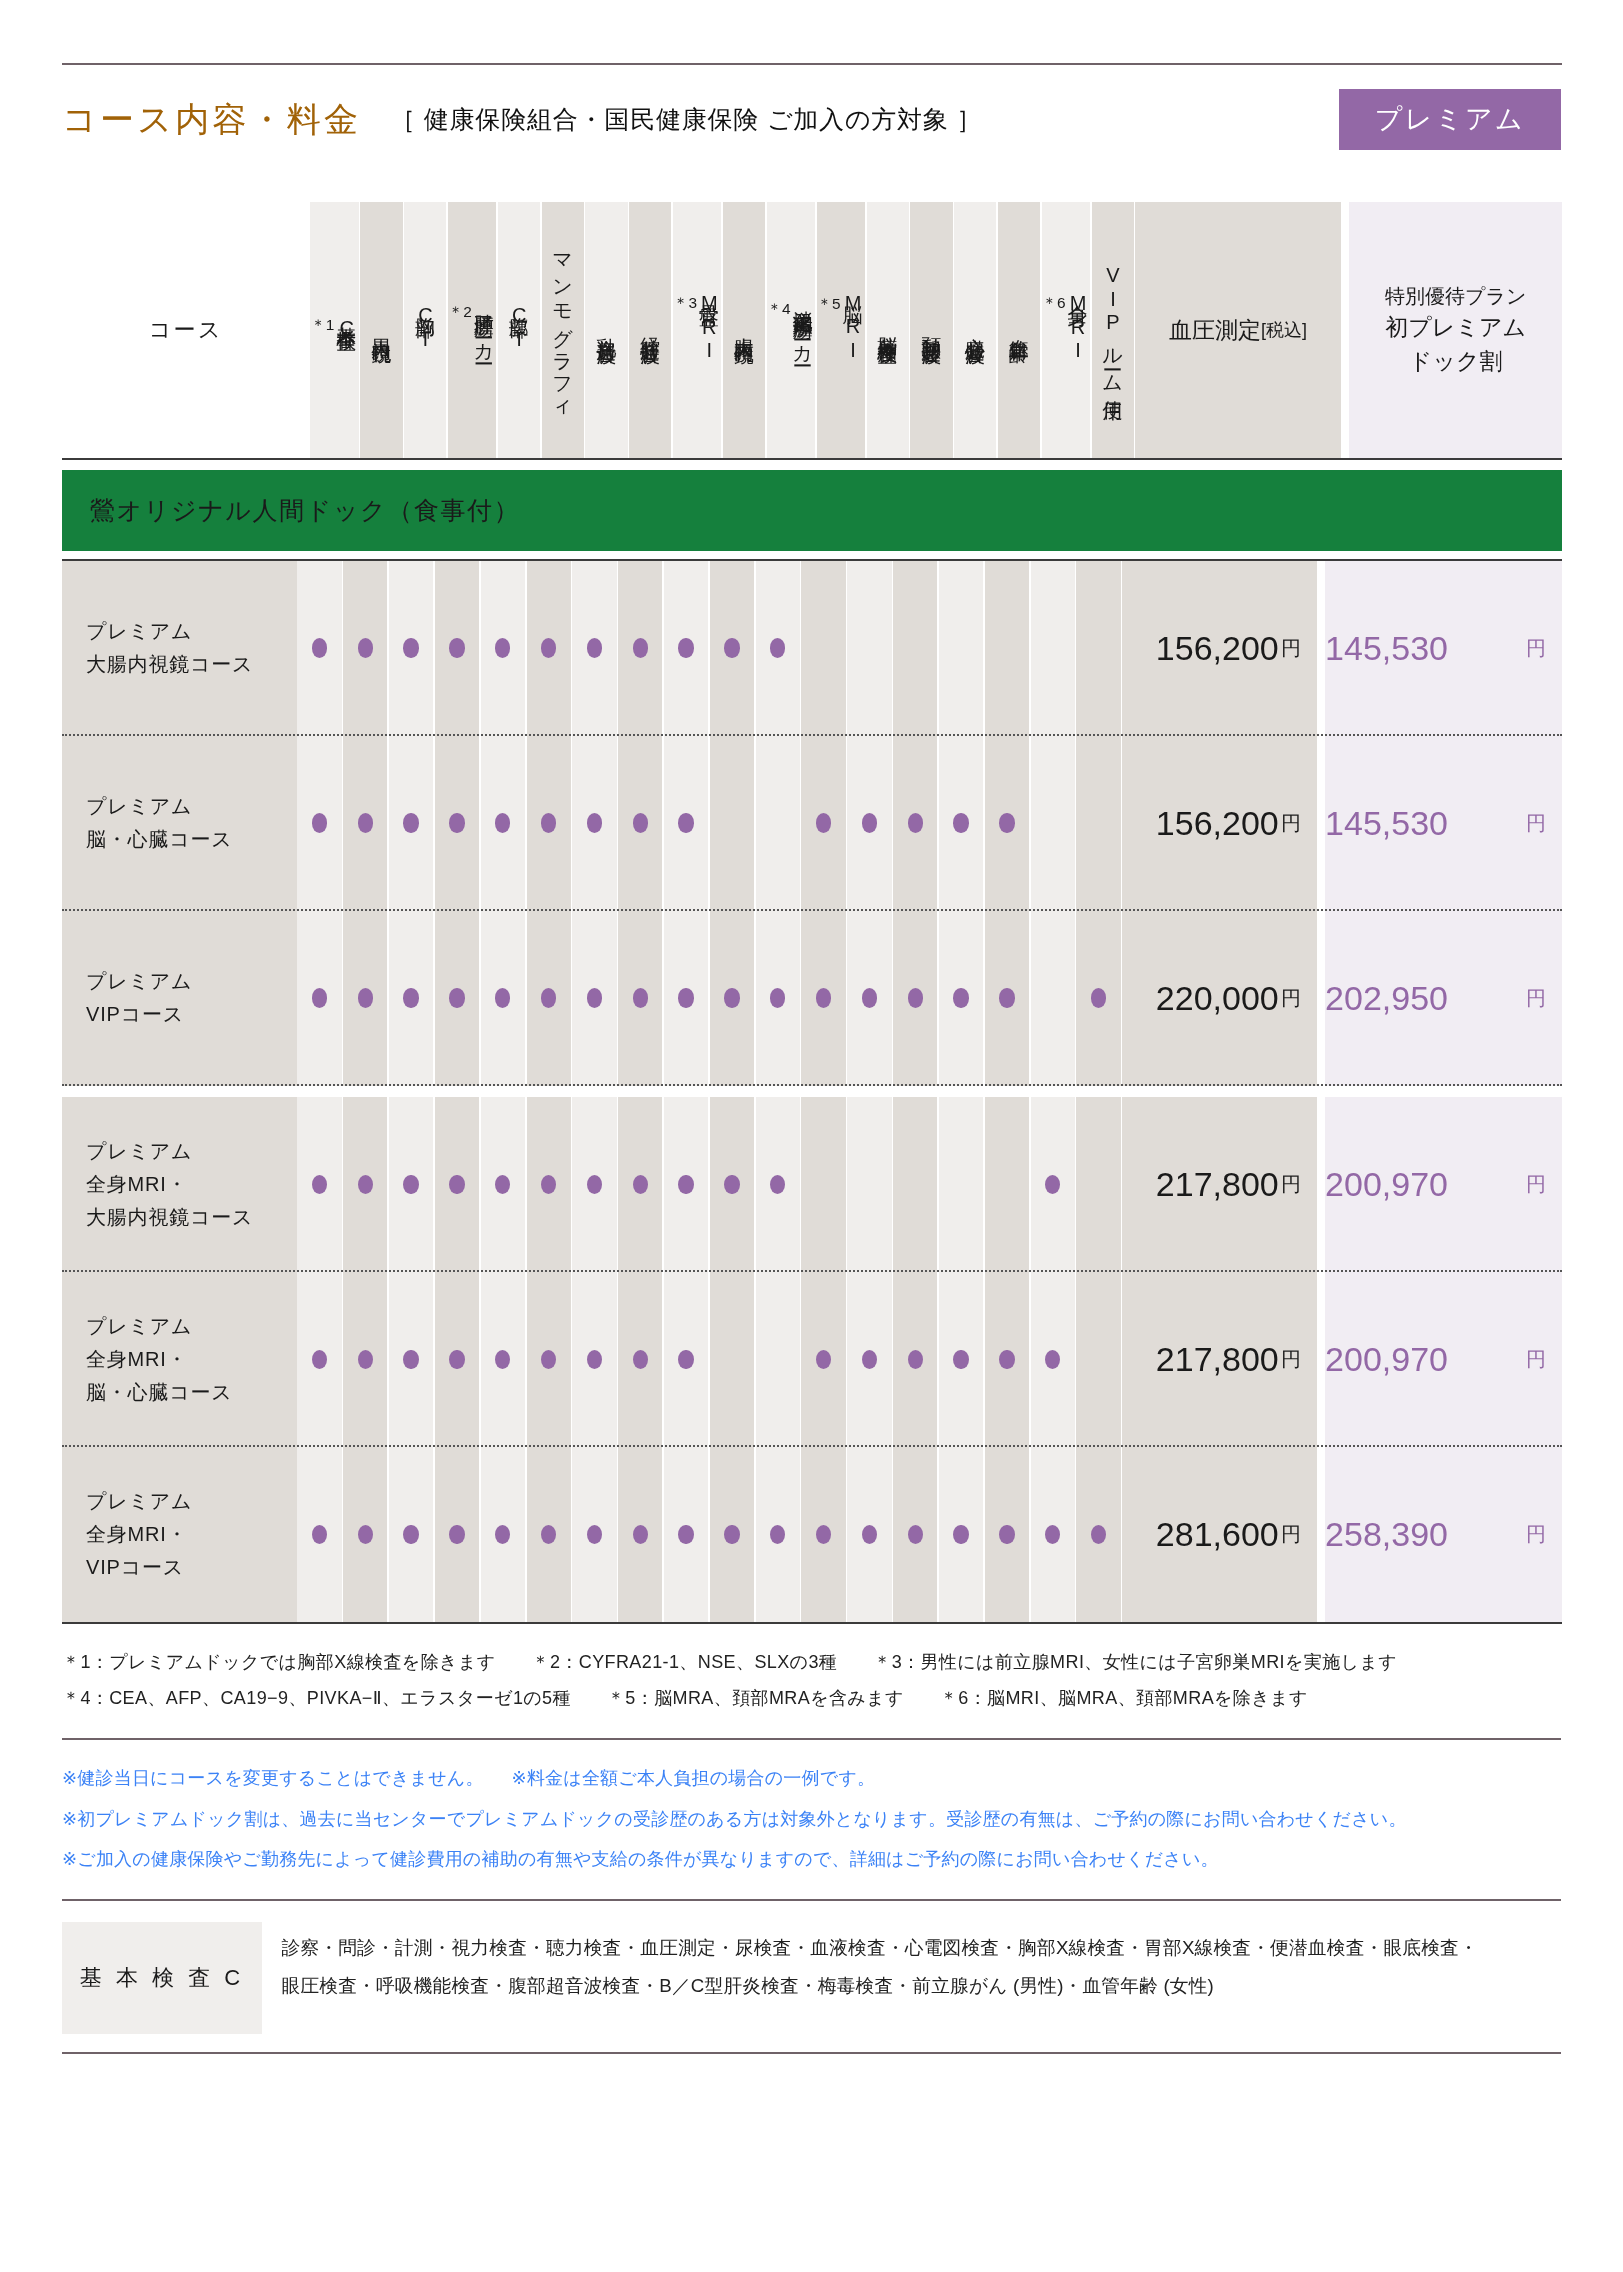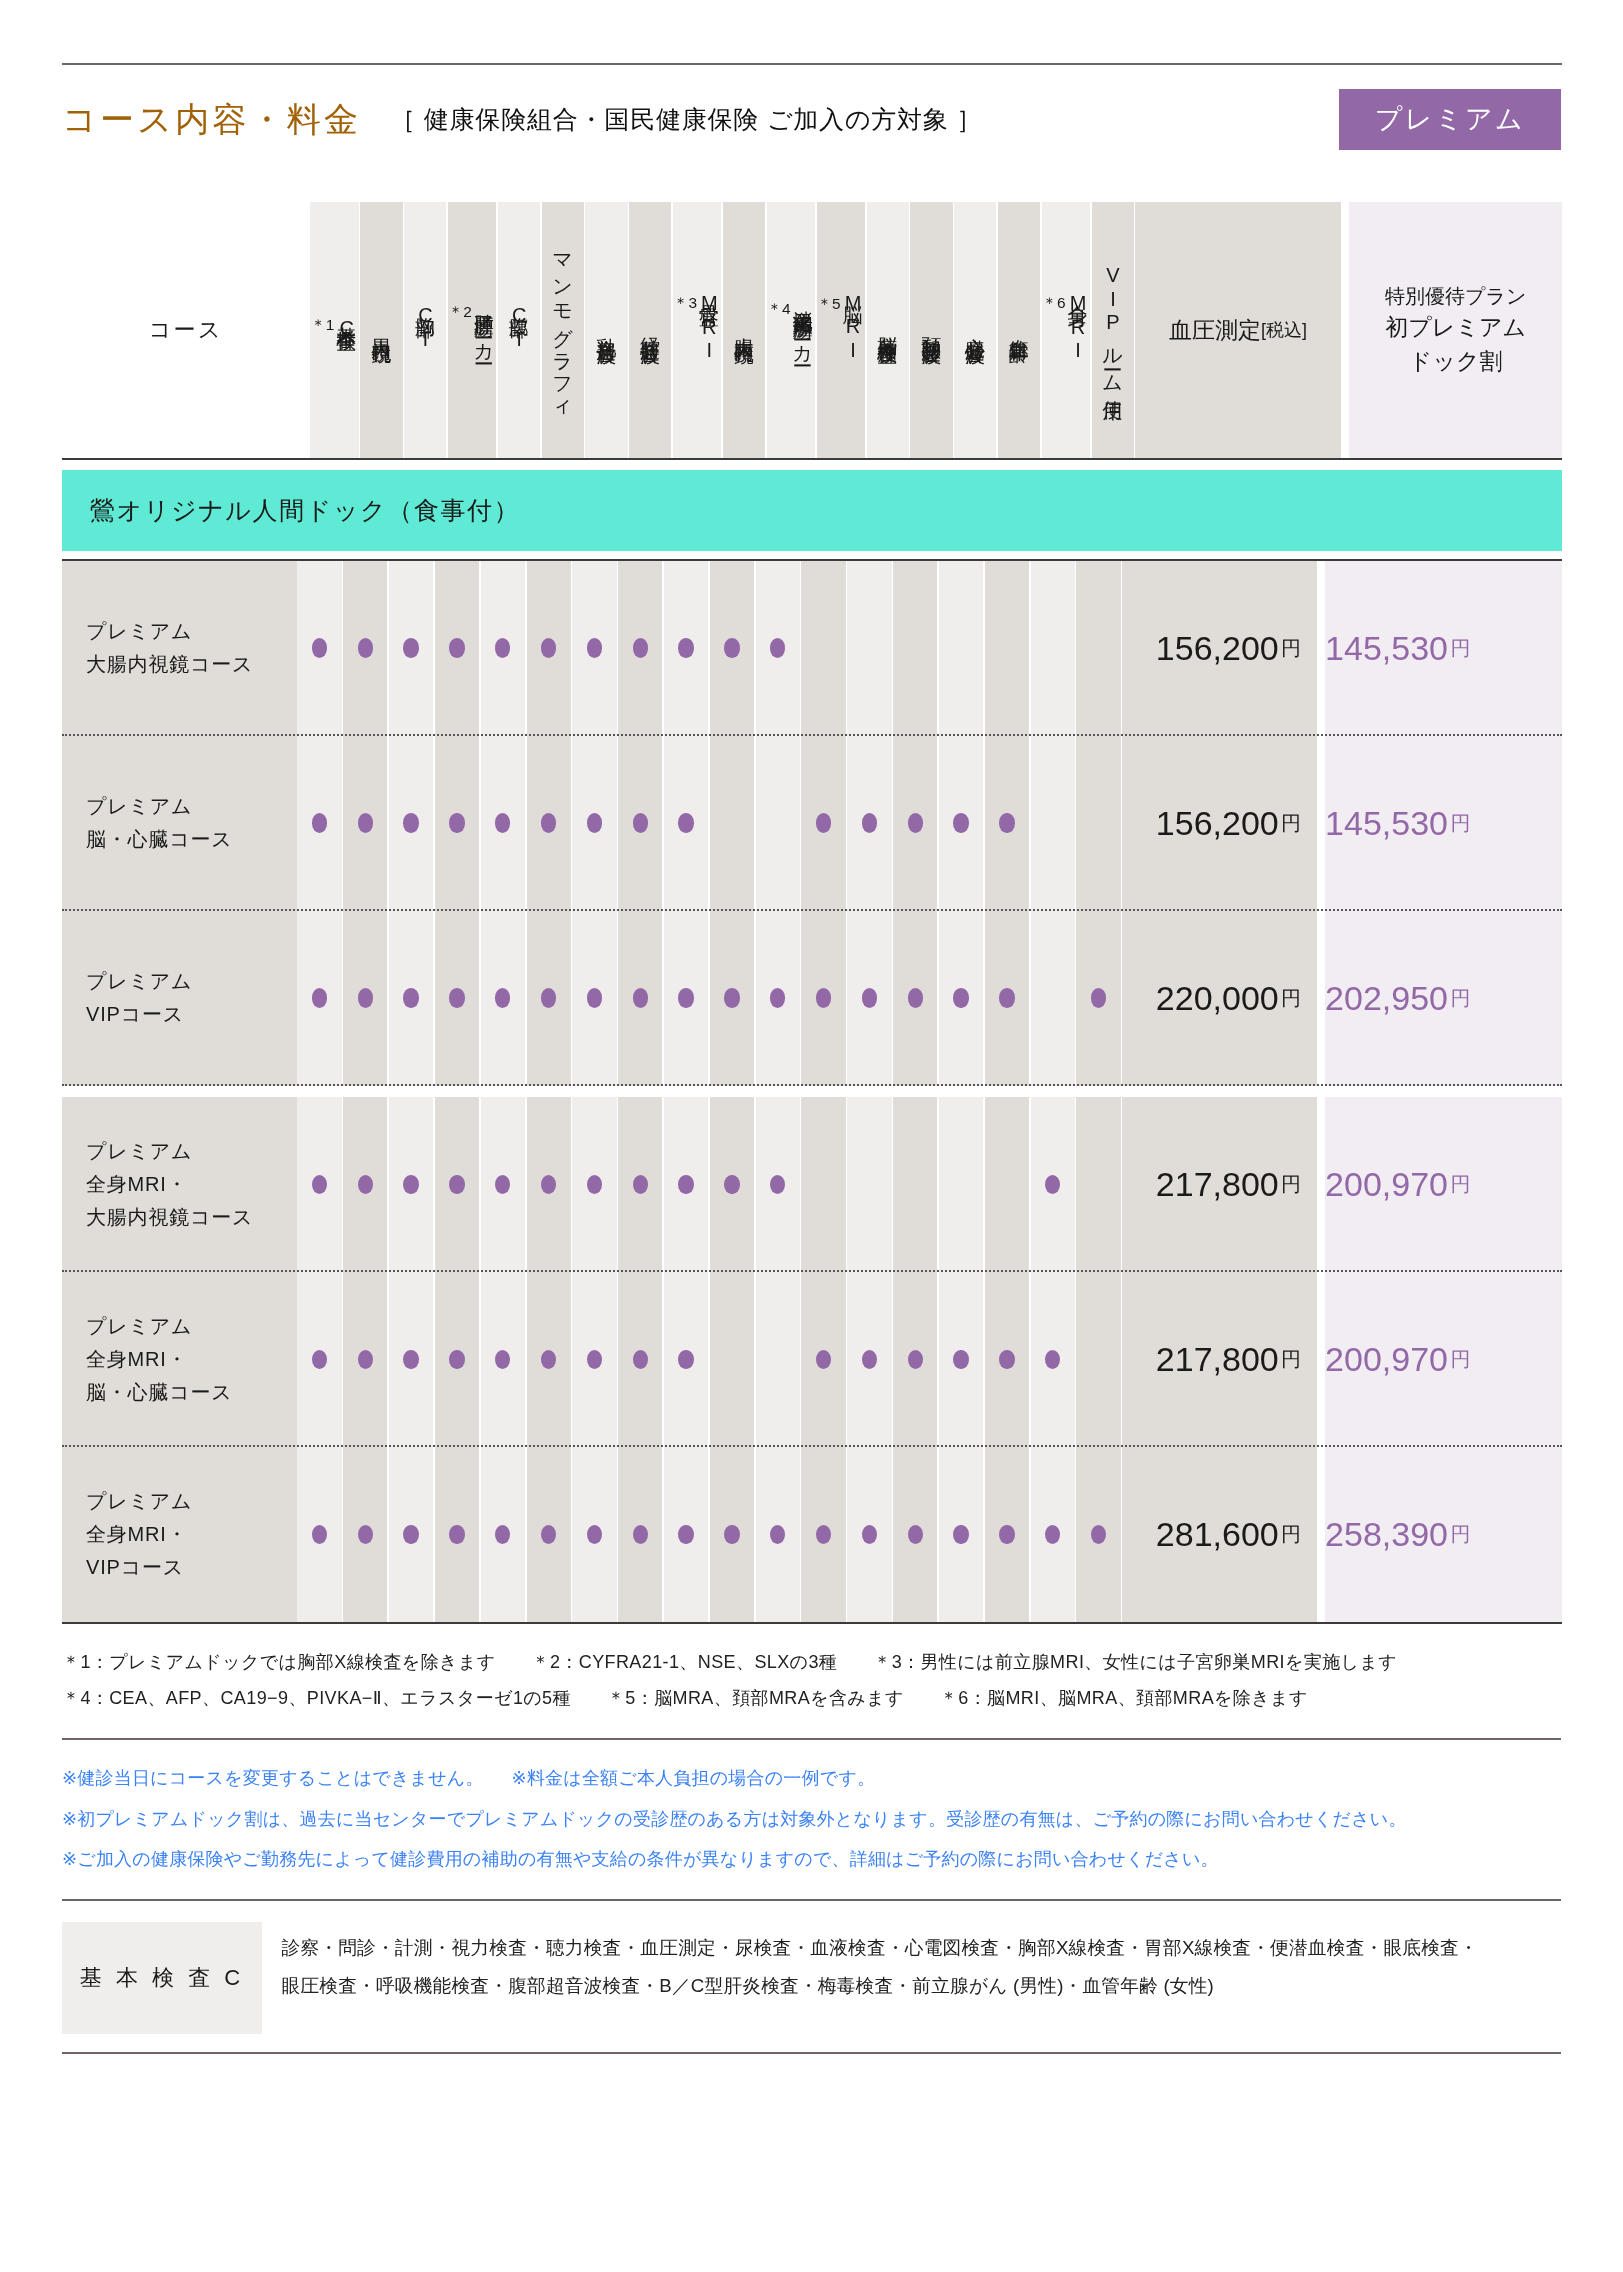--- a/index.html
+++ b/index.html
@@ -128,21 +128,21 @@
     justify-content: center;
     text-align: center;
     font-size: 23px;
     line-height: 1.45;
   }
   .hdr-disc .l1 { font-size: 20px; display:block; }
 
   
   .section-band {
     height: 81px;
-    background: #5eead4;
+    background: #15803d;
     display: flex;
     align-items: center;
     padding-left: 28px;
     font-size: 25px;
     letter-spacing: 1.6px;
     margin-top: 9.7px;
   }
   .band-rule { border-top: 2.4px solid #3b3b3b; margin-top: 8px; }
 
   
@@ -201,21 +201,21 @@
     letter-spacing: 0px;
     white-space: nowrap;
   }
   .priceCell .yen { font-size: 20px; margin-left: 2.4px; }
   .discCell {
     width: 251px;
     margin-left: 8px;
     background: #f1edf3;
     display: flex;
     align-items: center;
-    justify-content: flex-start;
+    justify-content: space-between;
     padding-right: 16px;
     font-size: 34px;
     color: #9368a6;
     white-space: nowrap;
   }
   .discCell .yen { font-size: 20px; margin-left: 2.4px; }
 
   .bottom-rule { border-top: 2.4px solid #3b3b3b; }
 
   

